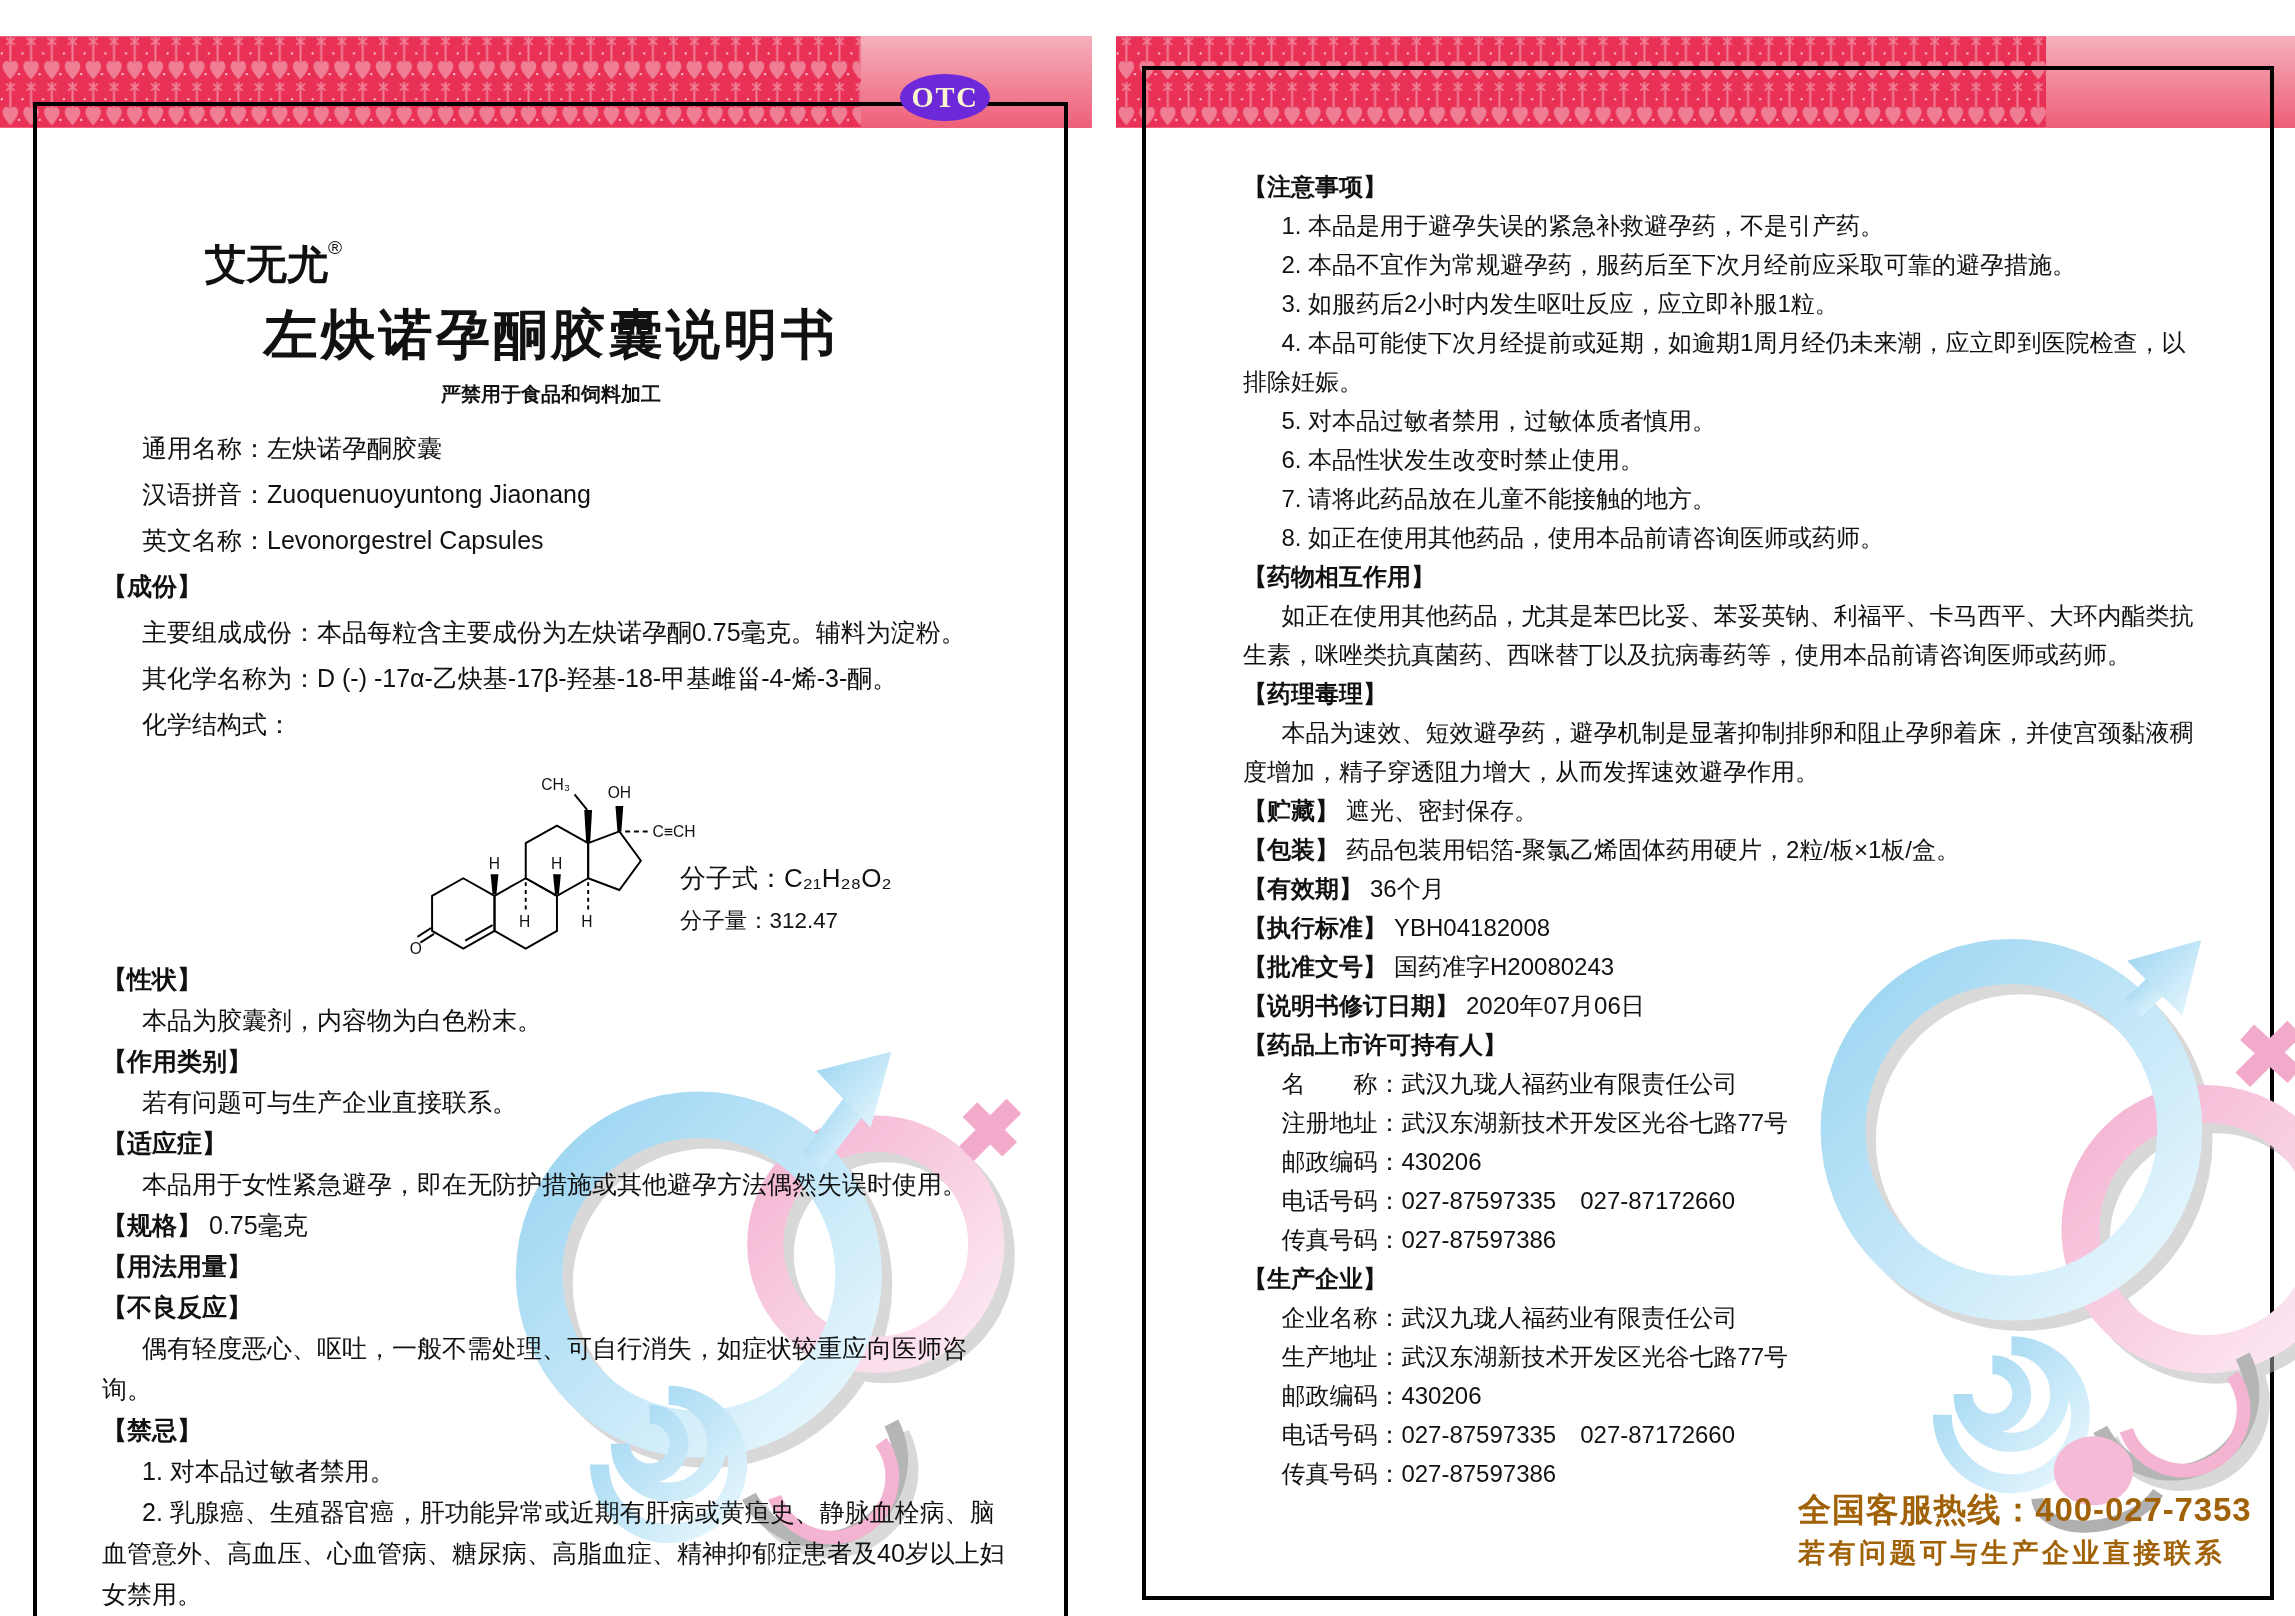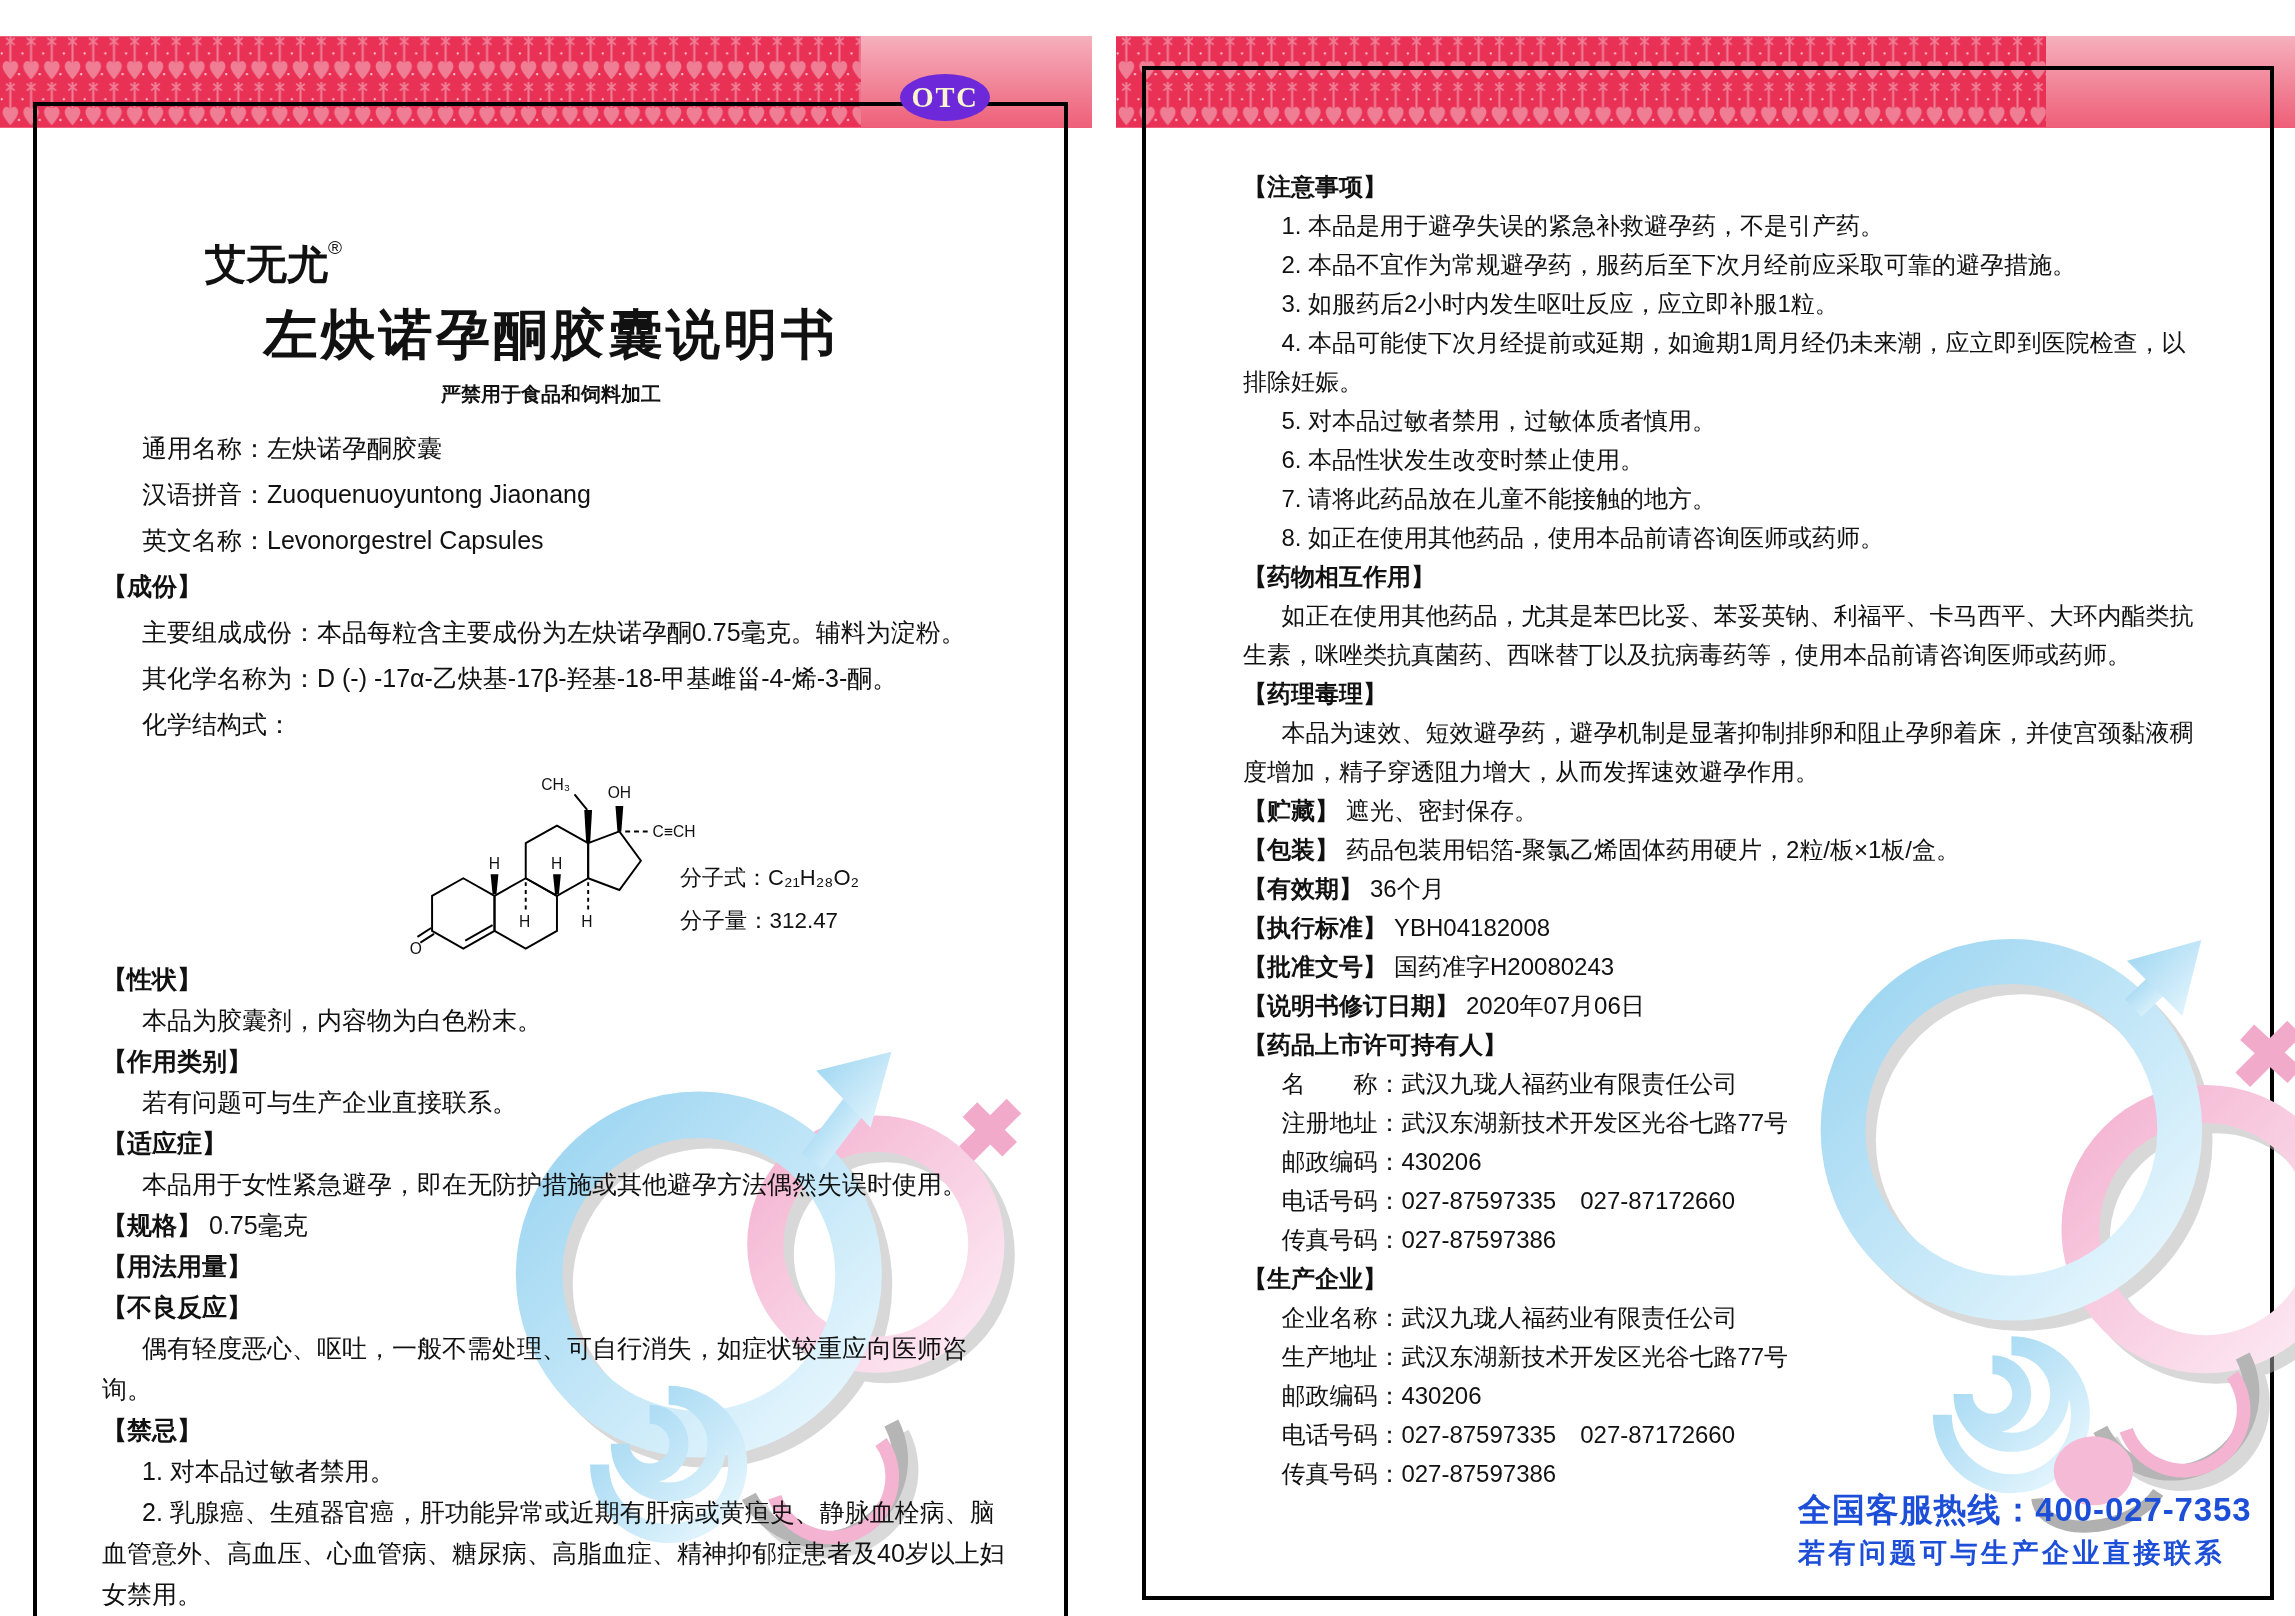--- a/index.html
+++ b/index.html
@@ -30,28 +30,28 @@
 
   .tb{position:absolute;z-index:2;}
   .tb-la{left:65px;right:54px;top:319px;font-size:25px;line-height:46px;}
   .tb-lb{left:65px;right:54px;top:853px;font-size:25px;line-height:41px;}
   .tb-r {left:97px;right:69px;top:97px;font-size:24px;line-height:39px;}
   .h{font-weight:700;}
   .p{text-indent:1.6em;}
   .hl .hlv{margin-left:7px;}
 
   .structure{position:absolute;left:371px;top:663px;width:294px;height:200px;z-index:2;}
-  .formula{position:absolute;left:643px;top:758px;font-size:22px;line-height:28px;z-index:2;}
+  .formula{position:absolute;left:643px;top:758px;font-size:26px;line-height:28px;z-index:2;}
   .formula2{position:absolute;left:643px;top:801px;font-size:22.4px;line-height:28px;z-index:2;}
 
   .wm{position:absolute;z-index:1;}
   .wm-left{left:250px;top:911px;width:790px;height:622px;}
   .wm-right{left:665px;top:863px;width:570px;height:682px;}
 
-  .hotline{position:absolute;left:652px;top:1416px;z-index:2;color:#1d4ed8;font-weight:700;}
+  .hotline{position:absolute;left:652px;top:1416px;z-index:2;color:#a16207;font-weight:700;}
   .hotline .l1{font-size:33px;line-height:47px;letter-spacing:0.9px;}
   .hotline .l2{font-size:27px;line-height:41px;letter-spacing:3.5px;}
 </style>
 </head>
 <body>
 
 <div class="canvas">
 
   <div class="band" style="left:0;width:1092px;">
     <svg width="861" height="92" viewBox="0 0 997 106">

